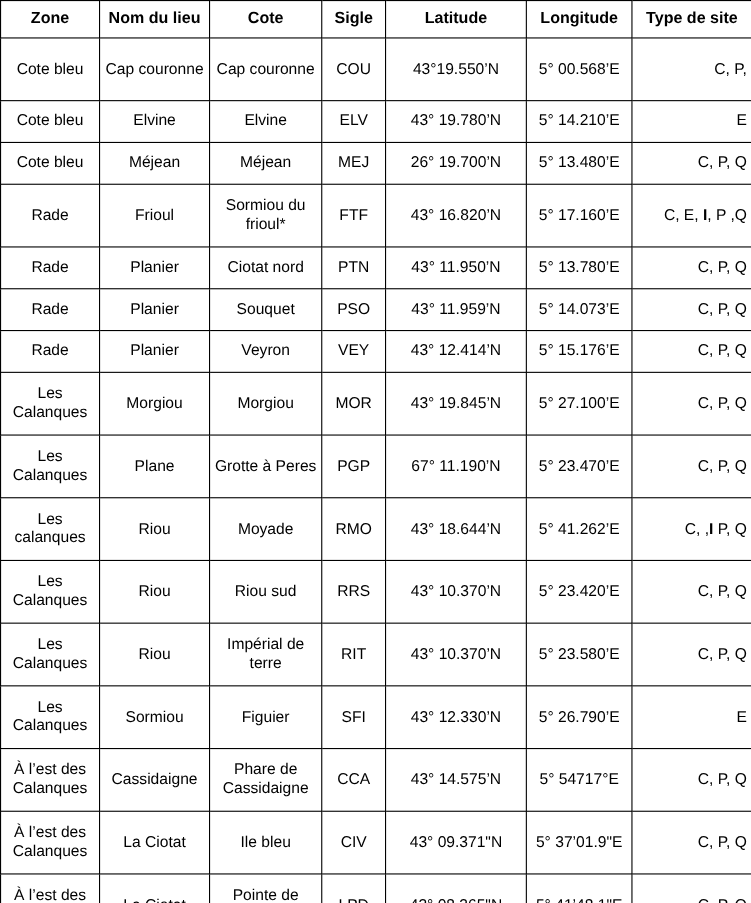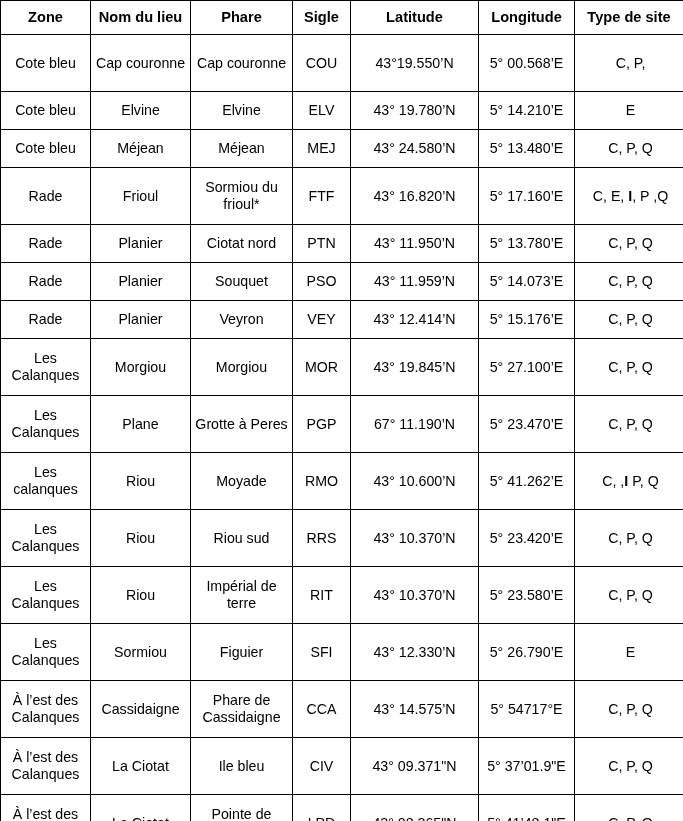--- a/index.html
+++ b/index.html
@@ -57,21 +57,21 @@
     padding: 1px 3px;
   }
 
   table.sites-table tbody td {
     text-align: center;
     font-weight: normal;
   }
 
   
   table.sites-table tbody td.type-cell {
-    text-align: center;
+    text-align: right;
     padding-left: 7px;
   }
 
   
   tr.h-tall  td { height: 52px; }
   tr.h-short td { height: 33px; }
 
   .bold-i { font-weight: bold; }
 </style>
 </head>
@@ -85,21 +85,21 @@
       <col class="c-site">
       <col class="c-sigle">
       <col class="c-lat">
       <col class="c-lon">
       <col class="c-type">
     </colgroup>
     <thead>
       <tr>
         <th>Zone</th>
         <th>Nom du lieu</th>
-        <th>Phare</th>
+        <th>Cote</th>
         <th>Sigle</th>
         <th>Latitude</th>
         <th>Longitude</th>
         <th>Type de site</th>
       </tr>
     </thead>
     <tbody id="table-body">
         <tr class="h-tall">
           <td>Cote bleu</td>
           <td>Cap couronne</td>
@@ -116,21 +116,21 @@
           <td>ELV</td>
           <td>43° 19.780’N</td>
           <td>5° 14.210’E</td>
           <td class="type-cell">E</td>
         </tr>
         <tr class="h-short">
           <td>Cote bleu</td>
           <td>Méjean</td>
           <td>Méjean</td>
           <td>MEJ</td>
-          <td>43° 24.580’N</td>
+          <td>26° 19.700’N</td>
           <td>5° 13.480’E</td>
           <td class="type-cell">C, P, Q</td>
         </tr>
         <tr class="h-tall">
           <td>Rade</td>
           <td>Frioul</td>
           <td>Sormiou du frioul*</td>
           <td>FTF</td>
           <td>43° 16.820’N</td>
           <td>5° 17.160’E</td>
@@ -179,21 +179,21 @@
           <td>PGP</td>
           <td>67° 11.190’N</td>
           <td>5° 23.470’E</td>
           <td class="type-cell">C, P, Q</td>
         </tr>
         <tr class="h-tall">
           <td>Les calanques</td>
           <td>Riou</td>
           <td>Moyade</td>
           <td>RMO</td>
-          <td>43° 10.600’N</td>
+          <td>43° 18.644’N</td>
           <td>5° 41.262’E</td>
           <td class="type-cell">C, ,<span class="bold-i">I</span> P, Q</td>
         </tr>
         <tr class="h-tall">
           <td>Les Calanques</td>
           <td>Riou</td>
           <td>Riou sud</td>
           <td>RRS</td>
           <td>43° 10.370’N</td>
           <td>5° 23.420’E</td>

